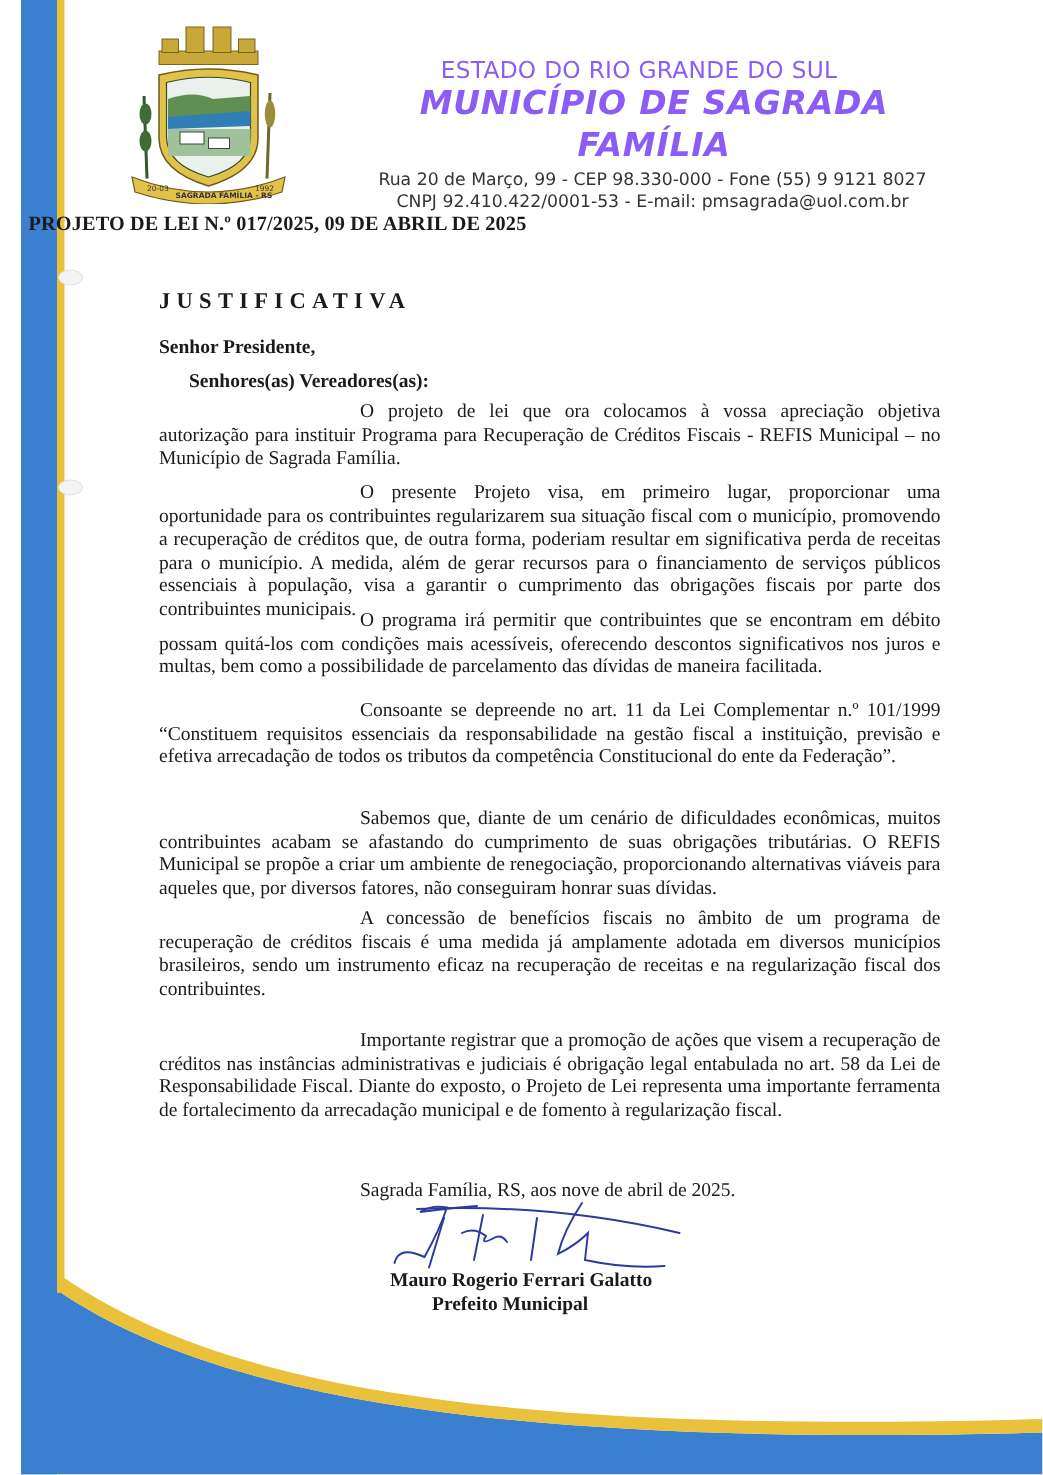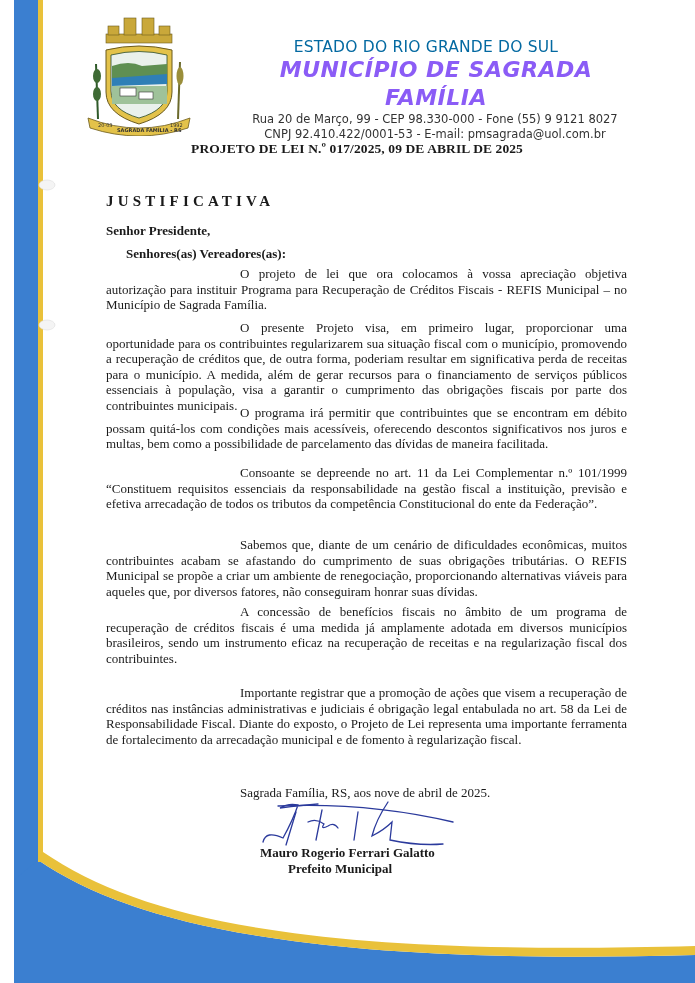--- a/index.html
+++ b/index.html
@@ -42,21 +42,21 @@
       position: absolute;
       left: 196px;
       top: 38px;
       width: 450px;
       text-align: center;
       font-family: "DejaVu Sans", sans-serif;
     }
     .state-name {
       font-size: 15.5px;
       font-weight: normal;
-      color: #0369a1;
+      color: #8b5cf6;
       letter-spacing: 0.2px;
       margin-left: 10px;
       line-height: 18px;
     }
     .municipality-name {
       font-size: 22px;
       font-weight: bold;
       font-style: italic;
       color: #8b5cf6;
       line-height: 28px;
@@ -67,21 +67,21 @@
       font-size: 11.5px;
       color: #333;
       line-height: 15px;
       margin-left: 28px;
     }
     .bill-title {
       position: absolute;
       top: 141px;
       left: 0;
       width: 695px;
-      text-align: center;
+      text-align: left;
       font-weight: bold;
       font-size: 13.5px;
       letter-spacing: 0.1px;
       padding-left: 19px;
       box-sizing: border-box;
     }
     .section-heading {
       position: absolute;
       top: 193px;
       left: 106px;

